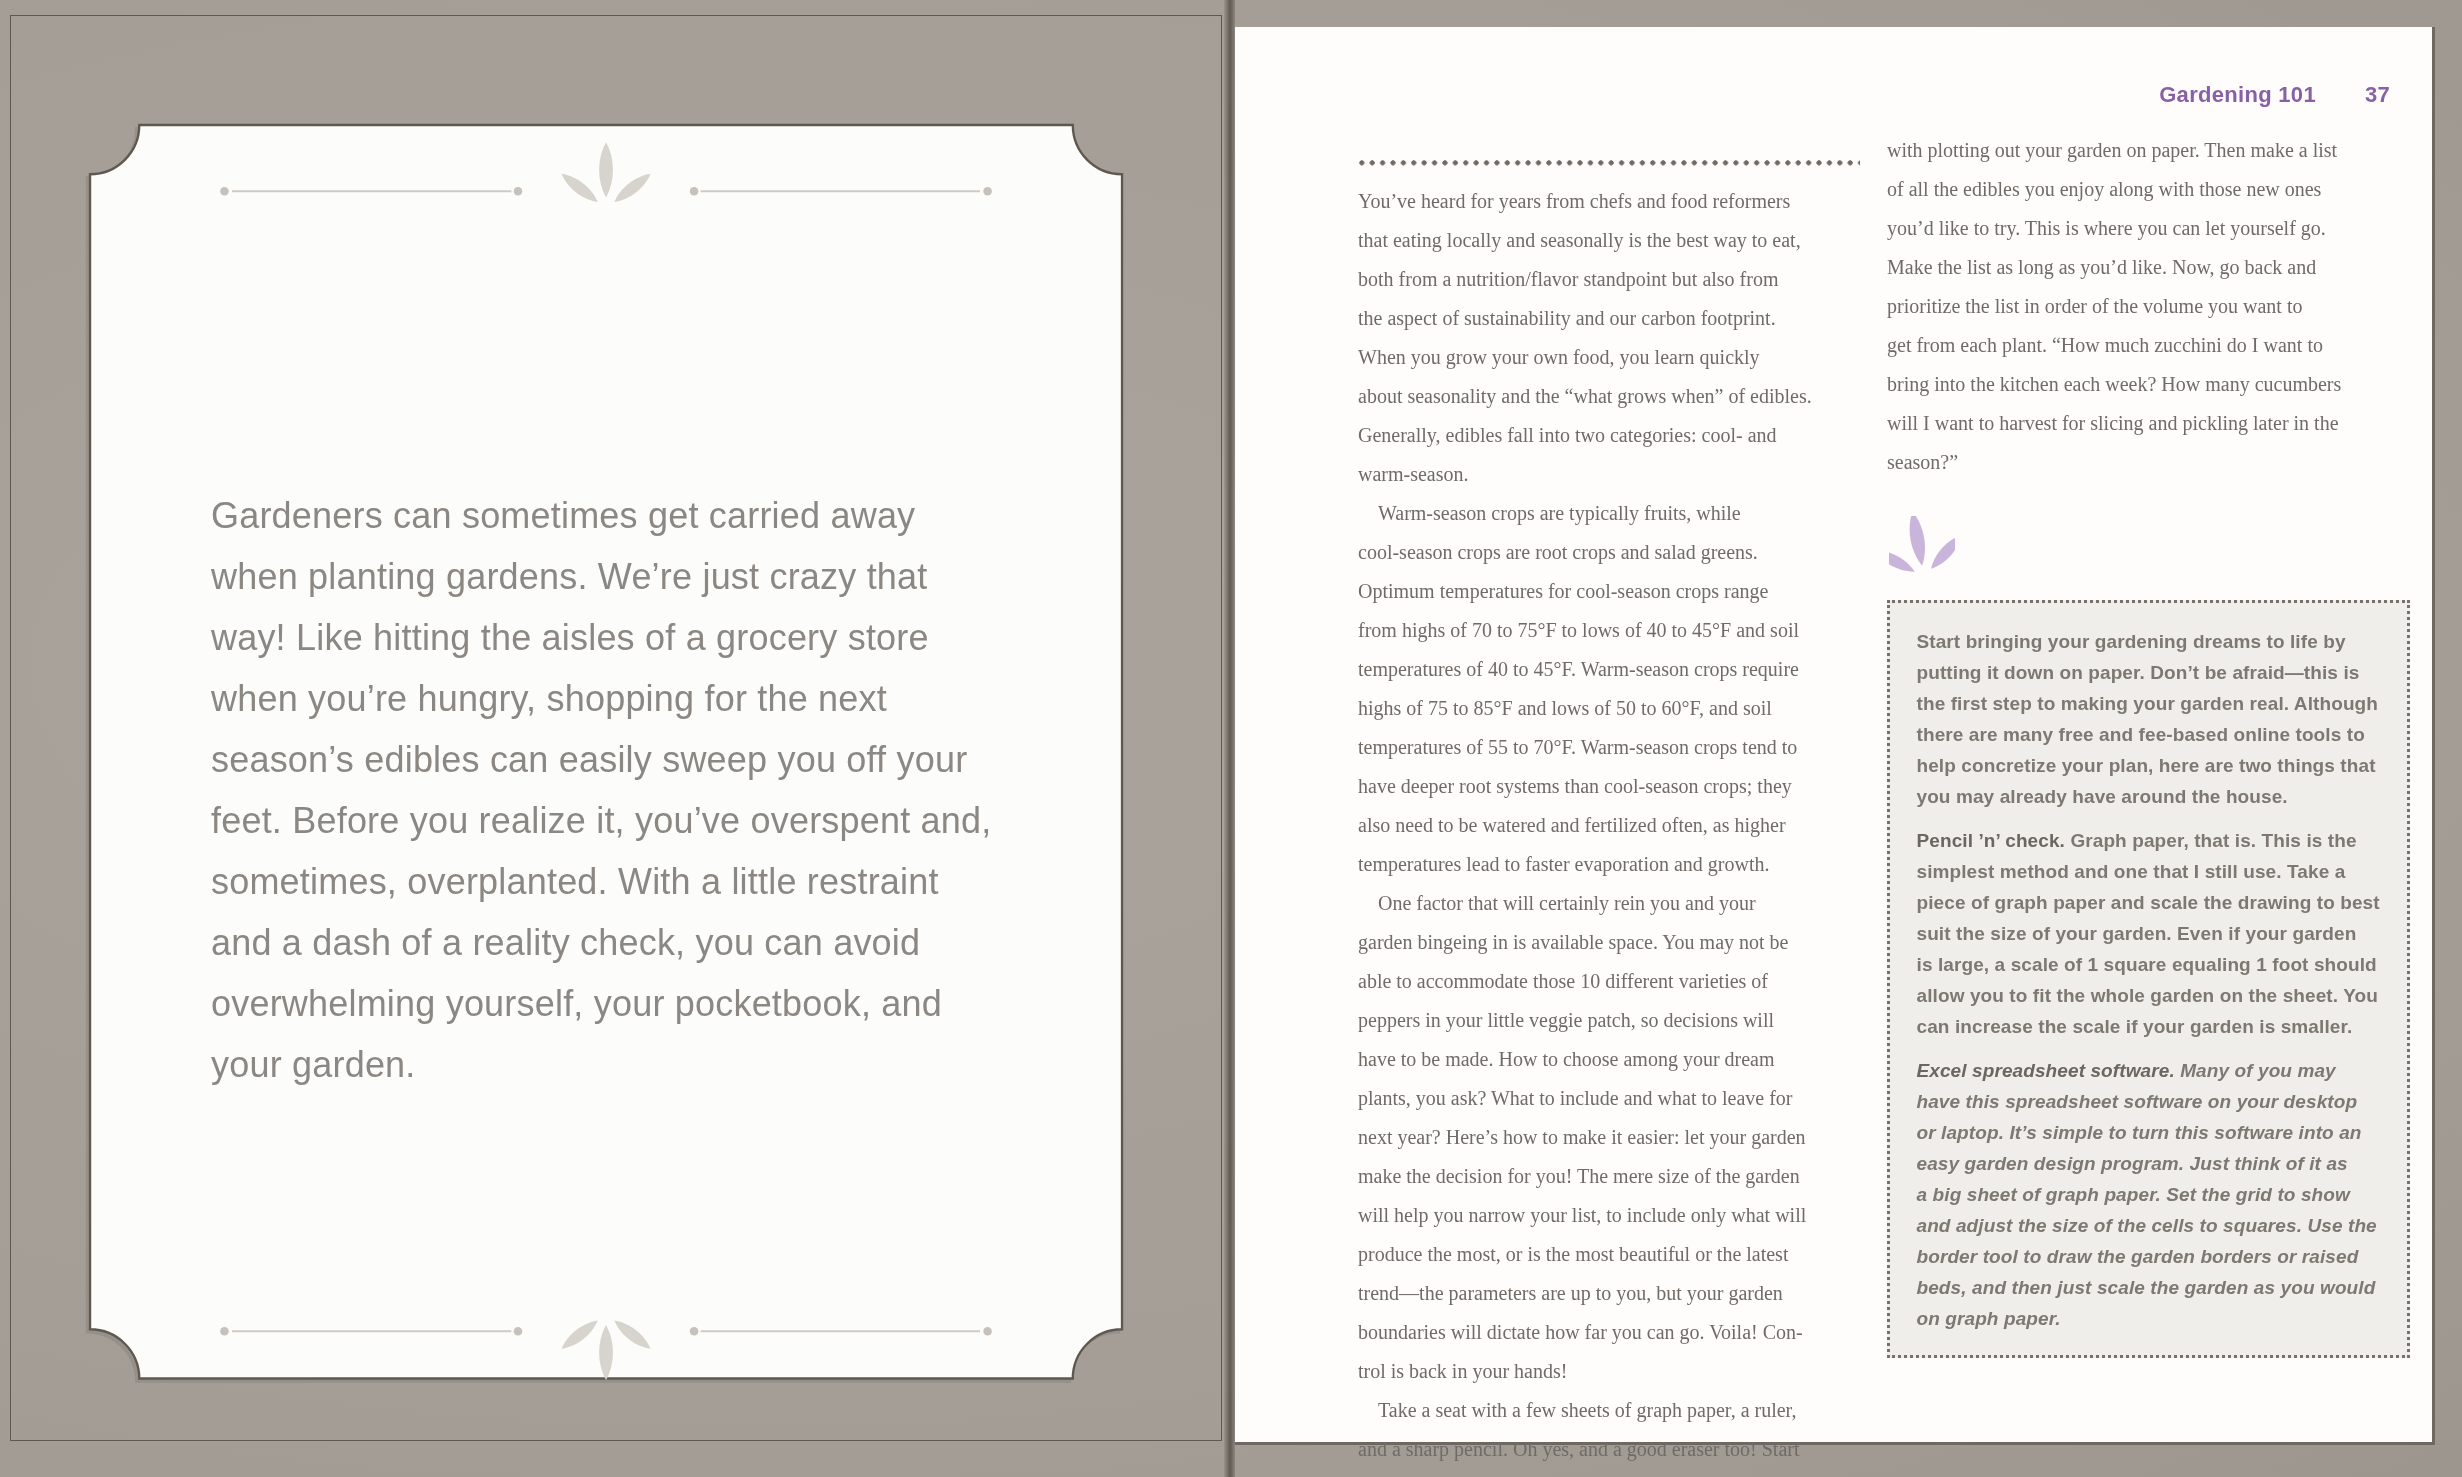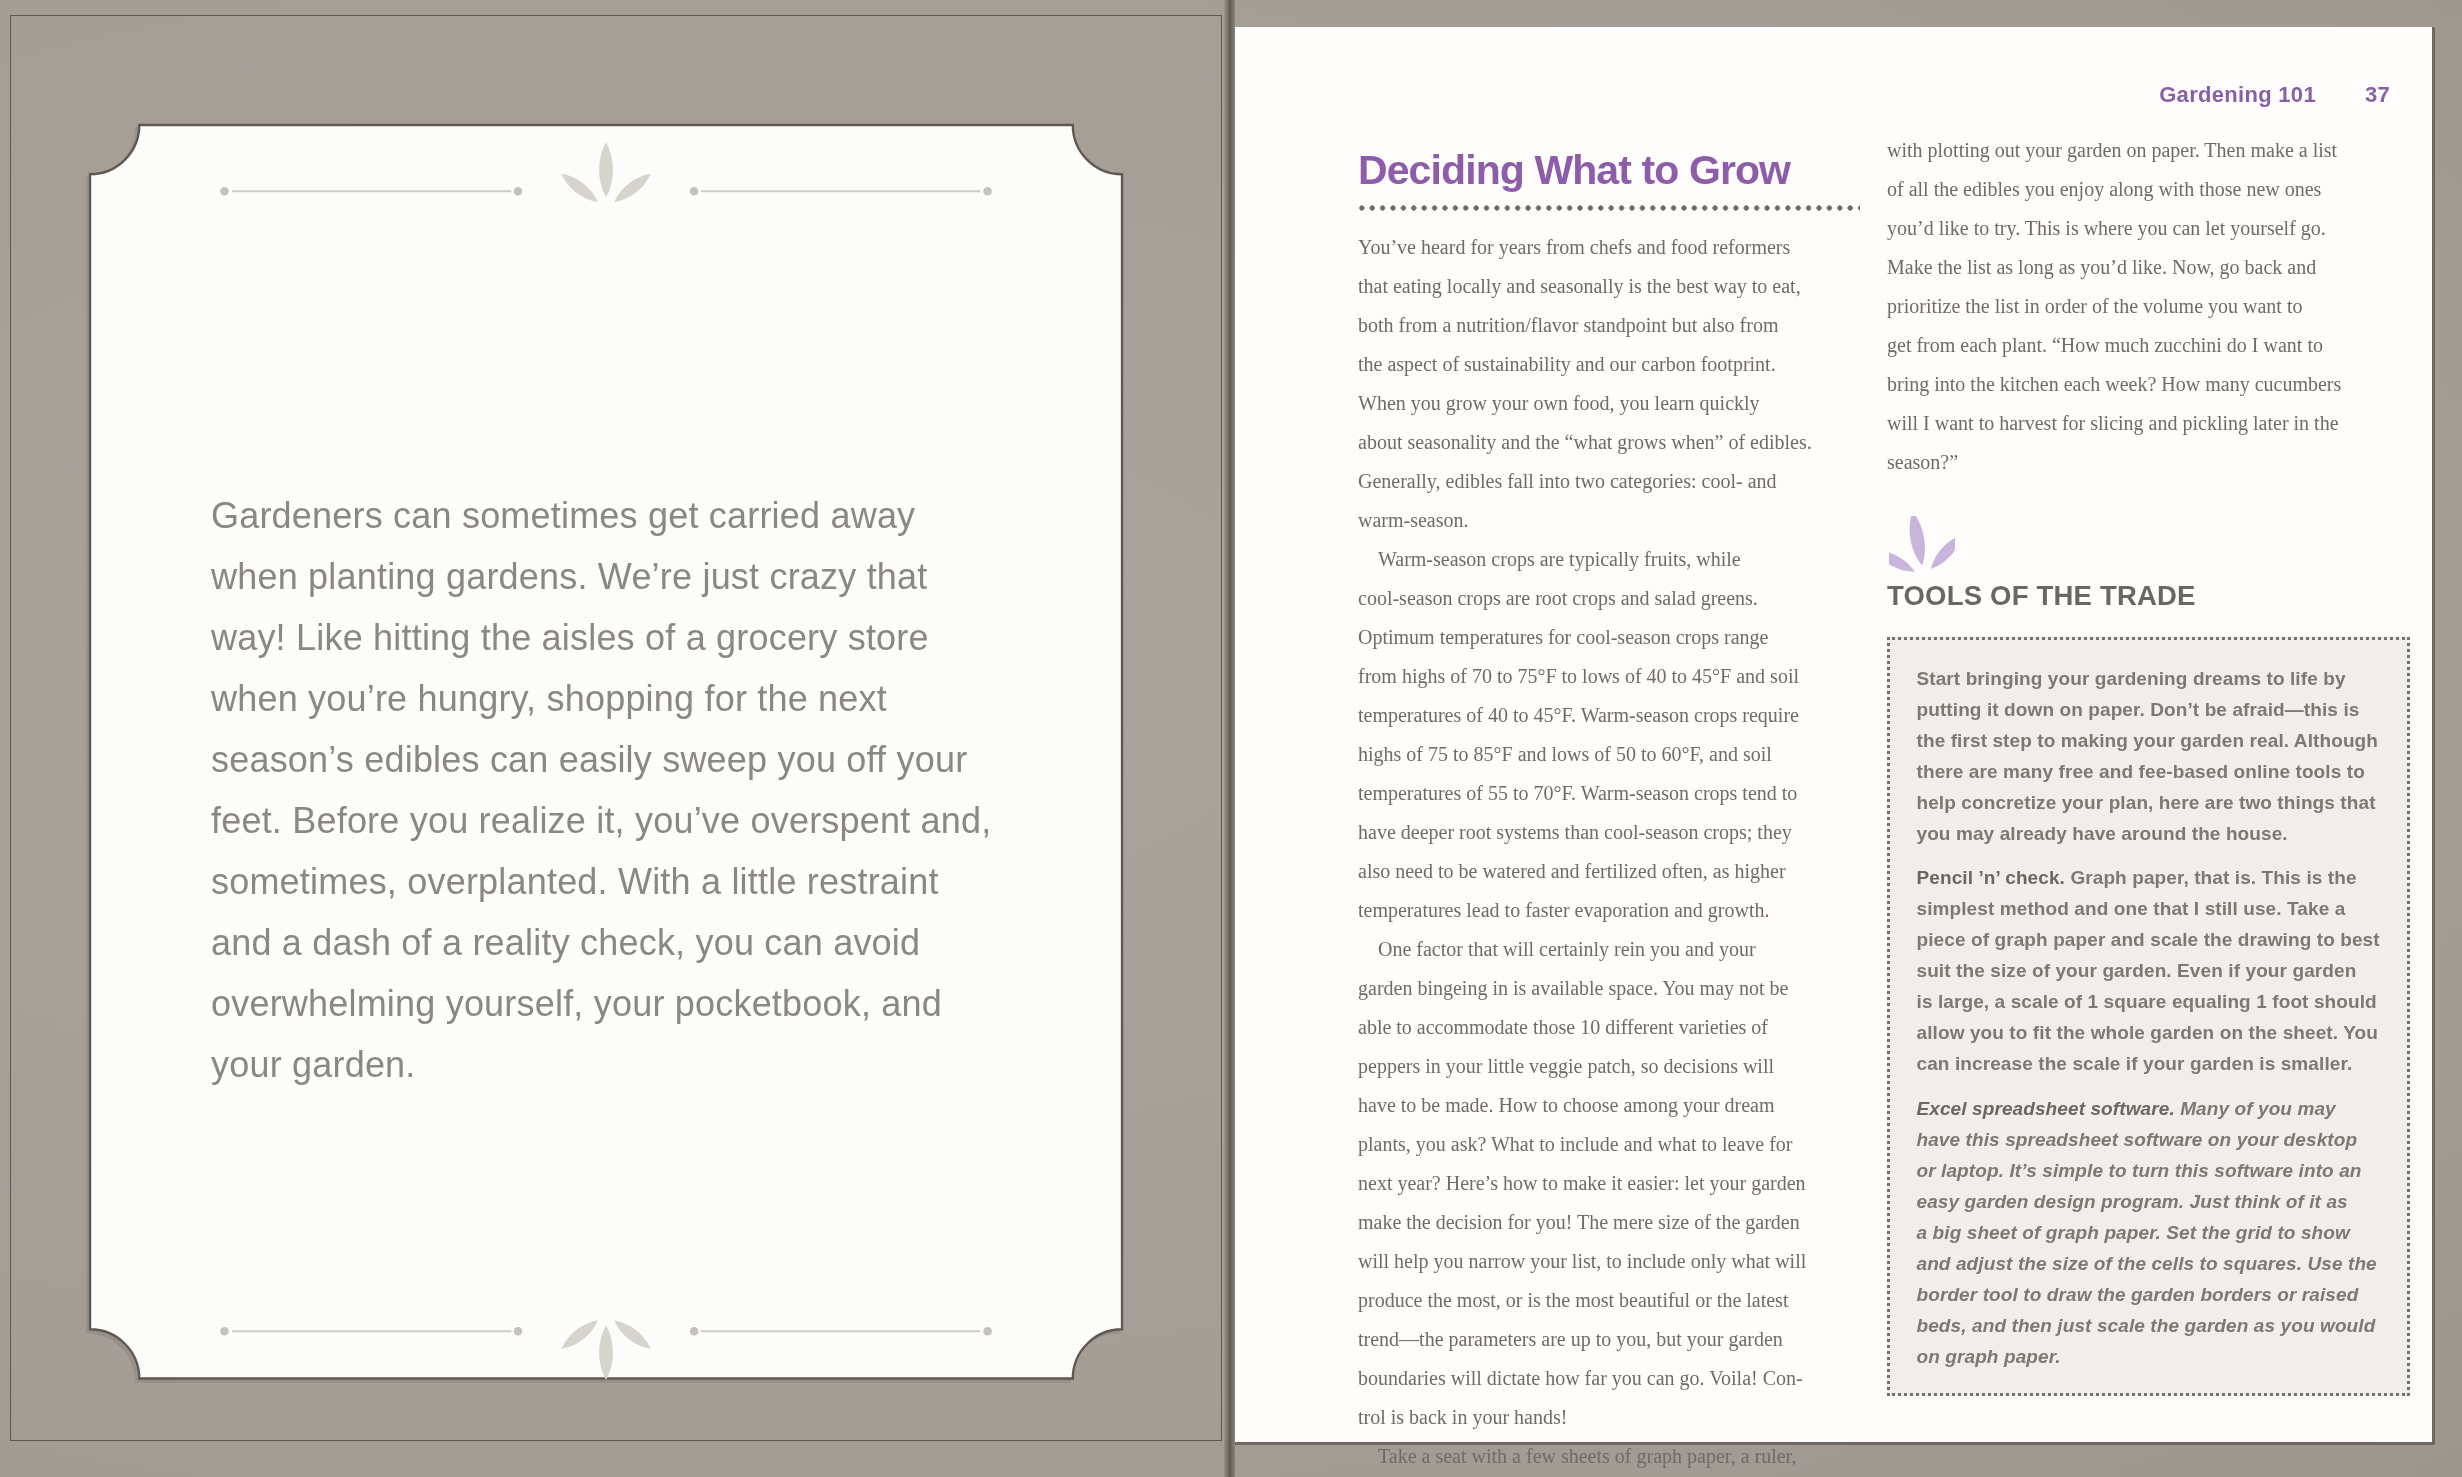--- a/index.html
+++ b/index.html
@@ -131,21 +131,20 @@
 
   <div class="gutter"></div>
 
   <div class="right-page">
 
     <div class="runhead">
       <span>Gardening 101</span><span class="pagenum">37</span>
     </div>
 
     <div class="col1">
-      <h1 class="article-title">Deciding What to Grow</h1>
       <div class="dotrule"></div>
       <div class="bodytext pre">You’ve heard for years from chefs and food reformers
 that eating locally and seasonally is the best way to eat,
 both from a nutrition/flavor standpoint but also from
 the aspect of sustainability and our carbon footprint.
 When you grow your own food, you learn quickly
 about seasonality and the “what grows when” of edibles.
 Generally, edibles fall into two categories: cool- and
 warm-season.
  Warm-season crops are typically fruits, while
@@ -185,21 +184,20 @@
 bring into the kitchen each week? How many cucumbers
 will I want to harvest for slicing and pickling later in the
 season?”</div>
 
       <div class="tools">
         <svg class="tools-leaf" width="66" height="59" viewBox="-35 -52 70 62">
           <g fill="#c9b5db" transform="rotate(-10)">
             <use href="#leafcluster"></use>
           </g>
         </svg>
-        <h2 class="tools-heading">TOOLS OF THE TRADE</h2>
 
         <div class="toolsbox">
           <p class="pre">Start bringing your gardening dreams to life by
 putting it down on paper. Don’t be afraid—this is
 the first step to making your garden real. Although
 there are many free and fee-based online tools to
 help concretize your plan, here are two things that
 you may already have around the house.</p>
           <p class="pre"><strong>Pencil ’n’ check.</strong><span> Graph paper, that is. This is the
 simplest method and one that I still use. Take a

